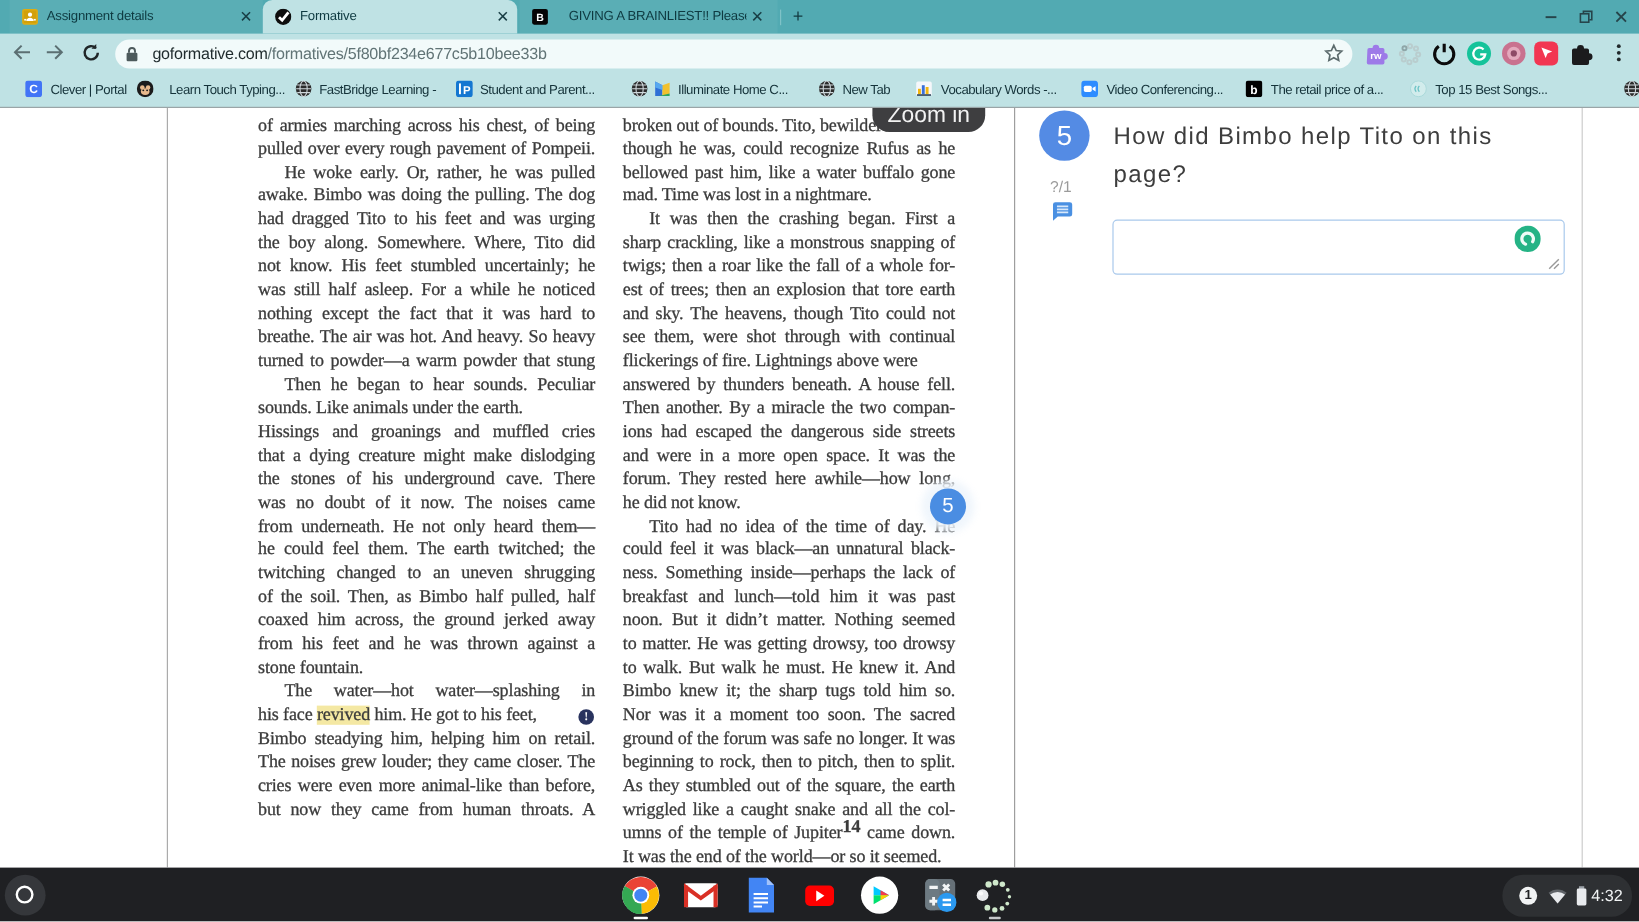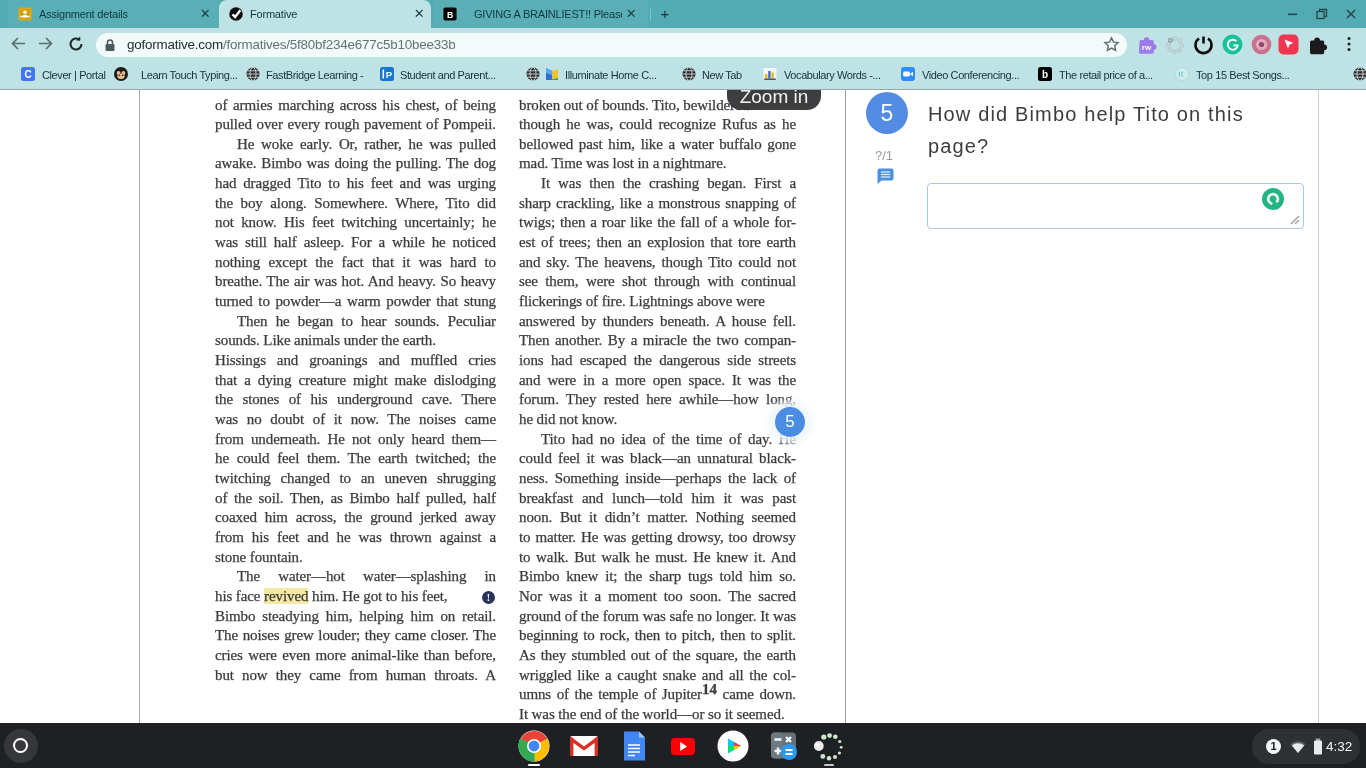--- a/index.html
+++ b/index.html
@@ -269,21 +269,21 @@
     <div class="vline" id="pgL"></div>
     <div class="vline" id="pgR"></div>
     <div class="vline" id="scr"></div>
     <div class="col" id="col1">
       <div class="l">of armies marching across his chest, of being</div>
       <div class="l">pulled over every rough pavement of Pompeii.</div>
       <div class="l in">He woke early. Or, rather, he was pulled</div>
       <div class="l">awake. Bimbo was doing the pulling. The dog</div>
       <div class="l">had dragged Tito to his feet and was urging</div>
       <div class="l">the boy along. Somewhere. Where, Tito did</div>
-      <div class="l">not know. His feet twitching uncertainly; he</div>
+      <div class="l">not know. His feet stumbled uncertainly; he</div>
       <div class="l">was still half asleep. For a while he noticed</div>
       <div class="l">nothing except the fact that it was hard to</div>
       <div class="l">breathe. The air was hot. And heavy. So heavy</div>
       <div class="l">turned to powder—a warm powder that stung</div>
       <div class="l in">Then he began to hear sounds. Peculiar</div>
       <div class="e">sounds. Like animals under the earth.</div>
       <div class="l">Hissings and groanings and muffled cries</div>
       <div class="l">that a dying creature might make dislodging</div>
       <div class="l">the stones of his underground cave. There</div>
       <div class="l">was no doubt of it now. The noises came</div>

